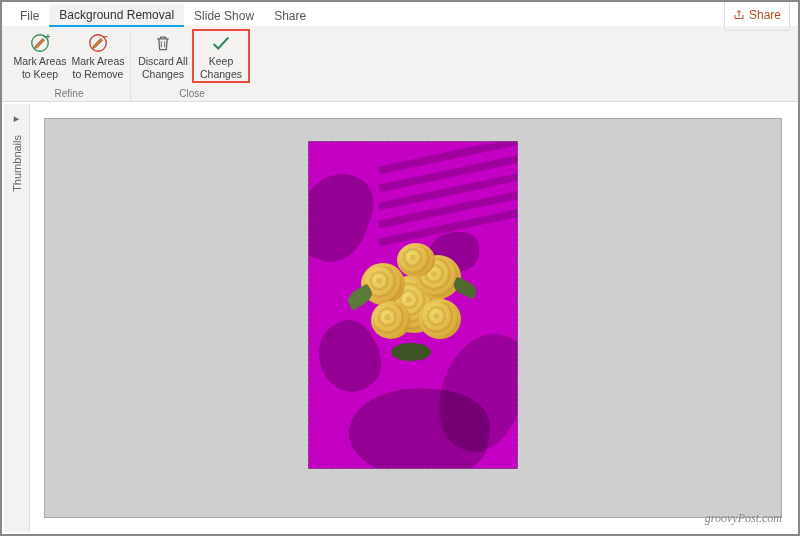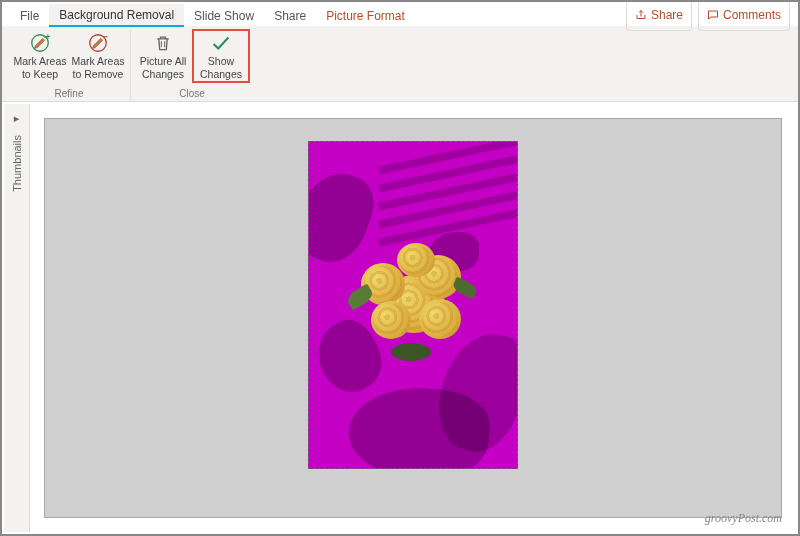--- a/index.html
+++ b/index.html
@@ -35,33 +35,26 @@
 svg { display: block; }
 </style>
 </head>
 <body>
 
 <div class="tabs">
   <div class="tab">File</div>
   <div class="tab active">Background Removal</div>
   <div class="tab">Slide Show</div>
   <div class="tab">Share</div>
-  <div class="tab pf">Picture Format</div>
   <div class="right-actions">
     <div class="pill">
       <svg width="12" height="12" viewBox="0 0 24 24">
           <path fill="none" stroke="#b84b25" stroke-width="2" d="M4 12v7h16v-7M12 3v12M8 7l4-4 4 4"></path>
         </svg>
       <span>Share</span>
-    </div>
-    <div class="pill">
-      <svg width="12" height="12" viewBox="0 0 24 24">
-          <path fill="none" stroke="#b84b25" stroke-width="2" d="M3 4h18v12H8l-5 4z"></path>
-        </svg>
-      <span>Comments</span>
     </div>
   </div>
 </div>
 
 <div class="ribbon">
   <div class="group">
     <div class="group-items">
       <div class="btn">
         <span class="ico">
           <svg width="22" height="22" viewBox="0 0 24 24">
@@ -91,30 +84,30 @@
 
   <div class="group">
     <div class="group-items">
       <div class="btn">
         <span class="ico">
           <svg width="20" height="20" viewBox="0 0 24 24">
               <path d="M5 7h14M9 7V5h6v2M7 7l1 13h8l1-13" fill="none" stroke="#666" stroke-width="1.6"></path>
               <path d="M10 10v7M14 10v7" stroke="#666" stroke-width="1.2"></path>
             </svg>
         </span>
-        <span>Picture All</span>
+        <span>Discard All</span>
         <span>Changes</span>
       </div>
       <div class="btn highlight">
         <span class="ico">
           <svg width="22" height="22" viewBox="0 0 24 24">
               <path d="M4 13l5 5L20 6" fill="none" stroke="#2e8b57" stroke-width="2.2"></path>
             </svg>
         </span>
-        <span>Show</span>
+        <span>Keep</span>
         <span>Changes</span>
       </div>
     </div>
     <div class="group-label">Close</div>
   </div>
 </div>
 
 <div class="workspace">
   <div class="thumbs">
     <span class="chev">▸</span>

